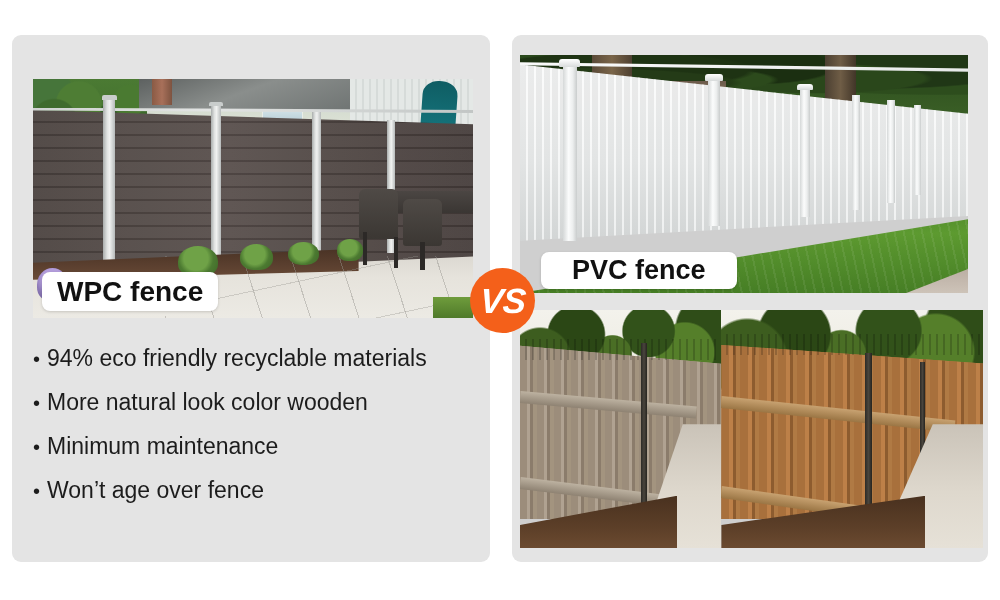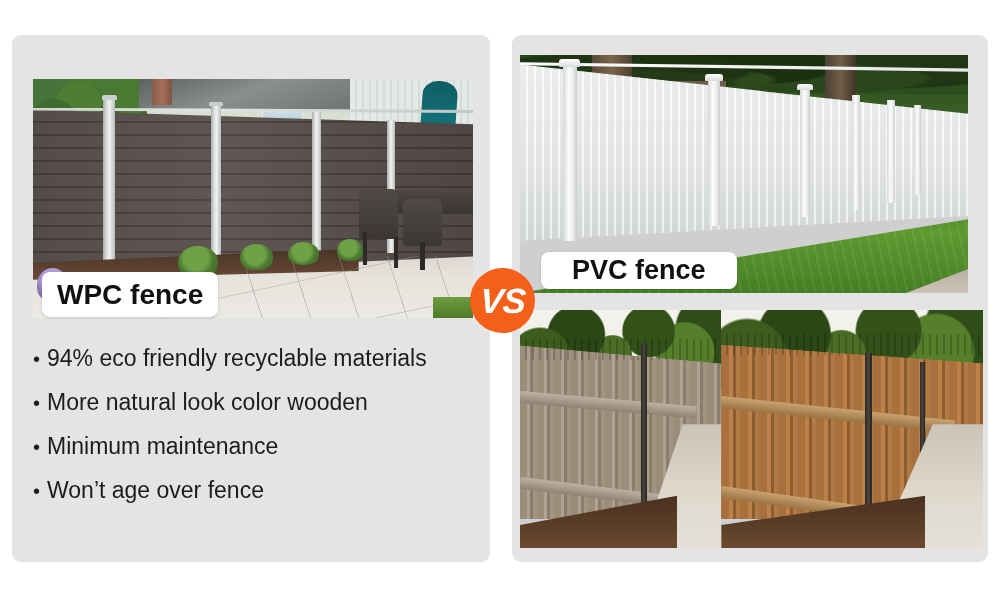--- a/index.html
+++ b/index.html
@@ -296,21 +296,21 @@
     border-radius: 8px;
     color: #111111;
     font-weight: bold;
     display: flex;
     align-items: center;
     justify-content: center;
     line-height: 1;
     white-space: nowrap;
     box-shadow: 0 1px 3px rgba(0,0,0,0.16);
   }
-  #tag-wpc    { left: 42px;  top: 272px; height: 45px; padding: 0 15px; font-size: 28px; }
+  #tag-wpc    { left: 42px;  top: 272px; height: 39px; padding: 0 15px; font-size: 28px; }
   #tag-pvc    { left: 541px; top: 252px; height: 37px; padding: 0 31px; font-size: 27px; }
   #tag-wooden { left: 544px; top: 500px; height: 39px; padding: 0 14px; font-size: 28px; }
 
   
   #vs-badge {
     position: absolute;
     left: 470px; top: 268px;
     width: 65px; height: 65px;
     border-radius: 50%;
     background: #f4601a;

